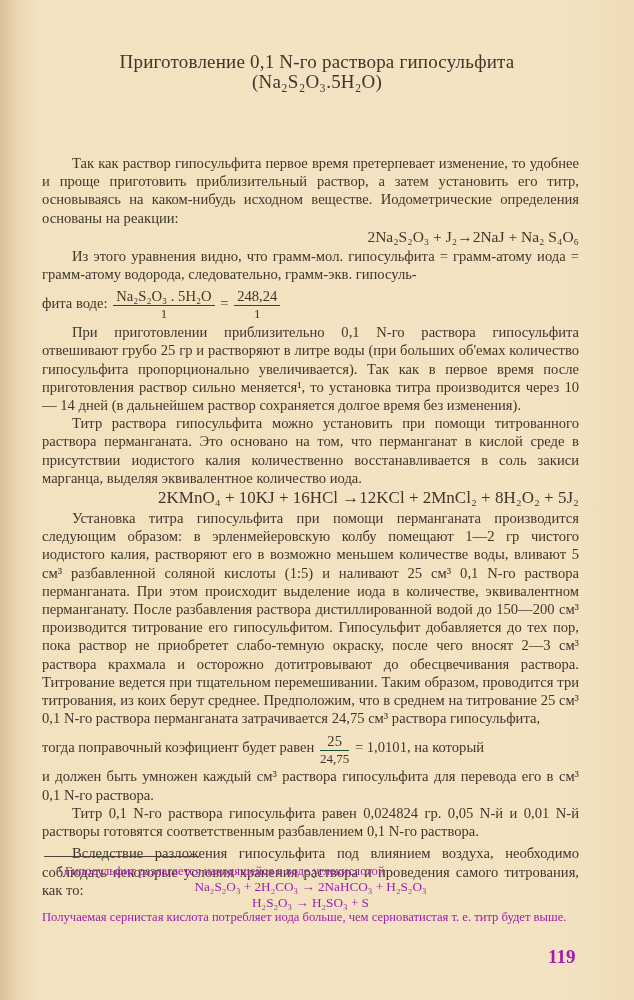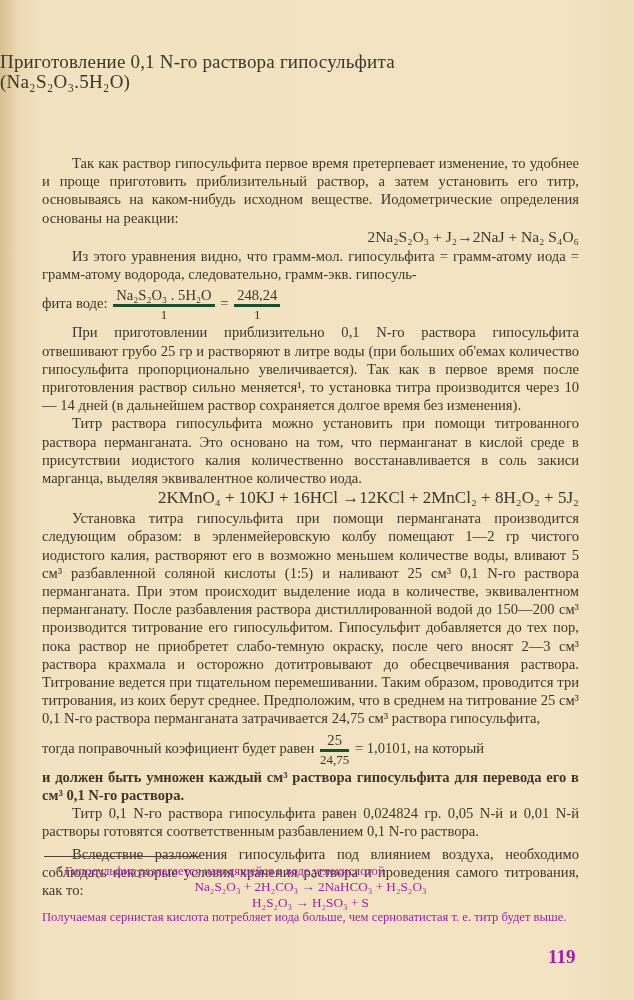--- a/index.html
+++ b/index.html
@@ -5,40 +5,40 @@
   html, body { margin:0; padding:0; }
   body {
     width:634px; height:1000px; overflow:hidden;
     background: linear-gradient(90deg, #d9bf94 0px, #ecd9b3 18px, #f2e2c0 40px, #f3e3c2 560px, #efdcb8 634px);
     font-family: "Liberation Serif", "DejaVu Serif", serif;
     color:#3a3328;
     position:relative;
   }
   .page { position:absolute; left:0; top:0; width:634px; height:1000px; }
   .title {
-    position:absolute; left:0; width:634px; text-align:left;
+    position:absolute; left:0; width:634px; text-align:center;
     font-size:19px; line-height:20px; color:#3d3629; letter-spacing:0.2px;
   }
   .t1 { top:52px; }
   .t2 { top:72px; }
   .body {
     position:absolute; left:42px; width:537px;
     font-size:14.6px; line-height:18.2px; text-align:justify;
     color:#3e372b;
   }
   .p { text-indent:30px; margin:0; }
-  .p.noind { text-indent:0;font-weight:bold; }
+  .p.noind { text-indent:0; }
   .eq {
     text-align:right; margin:0; font-size:15.5px; line-height:20px;
   }
   .eq.big { font-size:17px; line-height:22px; }
   .frac {
     display:inline-block; vertical-align:middle; text-align:center; margin:0 2px;
   }
-  .frac .num { display:block; border-bottom:3px solid #14532d; padding:0 3px; line-height:18px;text-align:center; }
+  .frac .num { display:block; border-bottom:1px solid #14532d; padding:0 3px; line-height:18px;text-align:center; }
   .frac .den { display:block; line-height:16px; font-size:13px; }
   .fracrow { text-indent:0; line-height:40px; margin:0; }
   .rule {
     position:absolute; left:44px; top:856px; width:155px; height:1px; background:#4a4234;
   }
   .foot {
     position:absolute; left:42px; width:537px; font-size:12.6px; line-height:15.4px; color:#a21caf;
   }
   .foot .fi { text-indent:16px; margin:0; }
   .foot .feq { text-align:center; margin:0; font-size:13.2px; }

